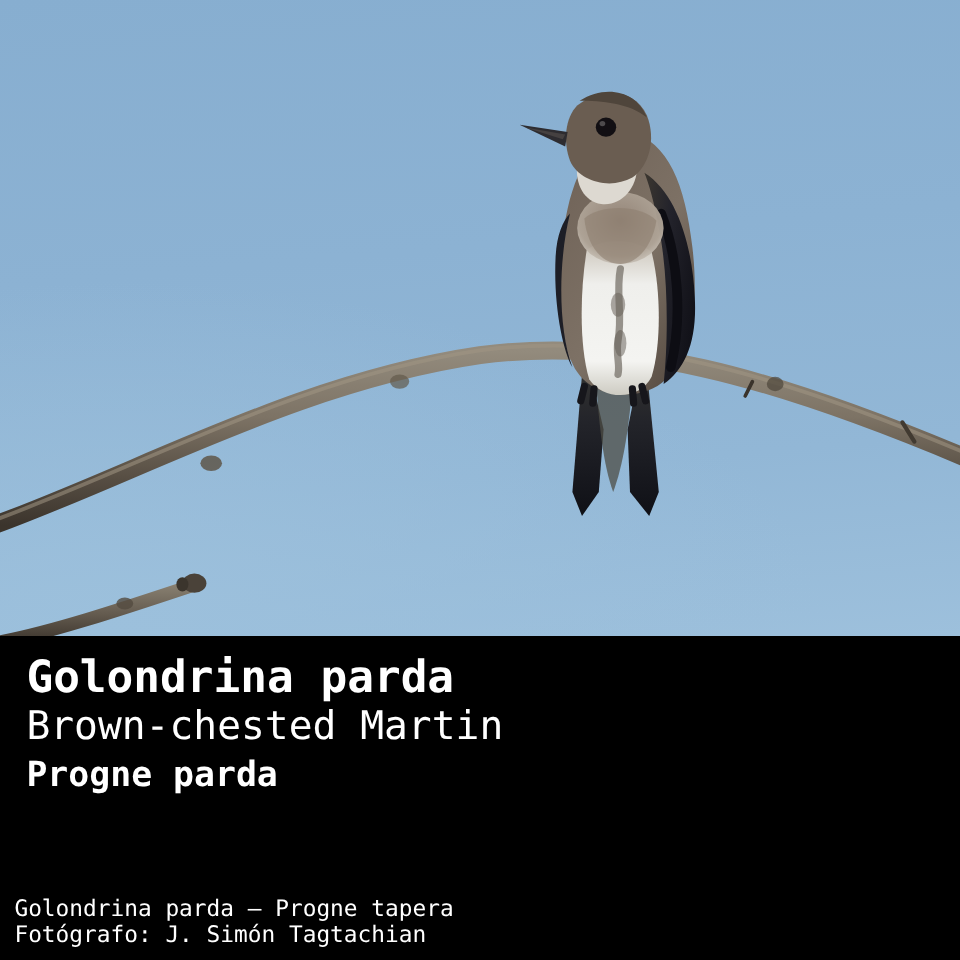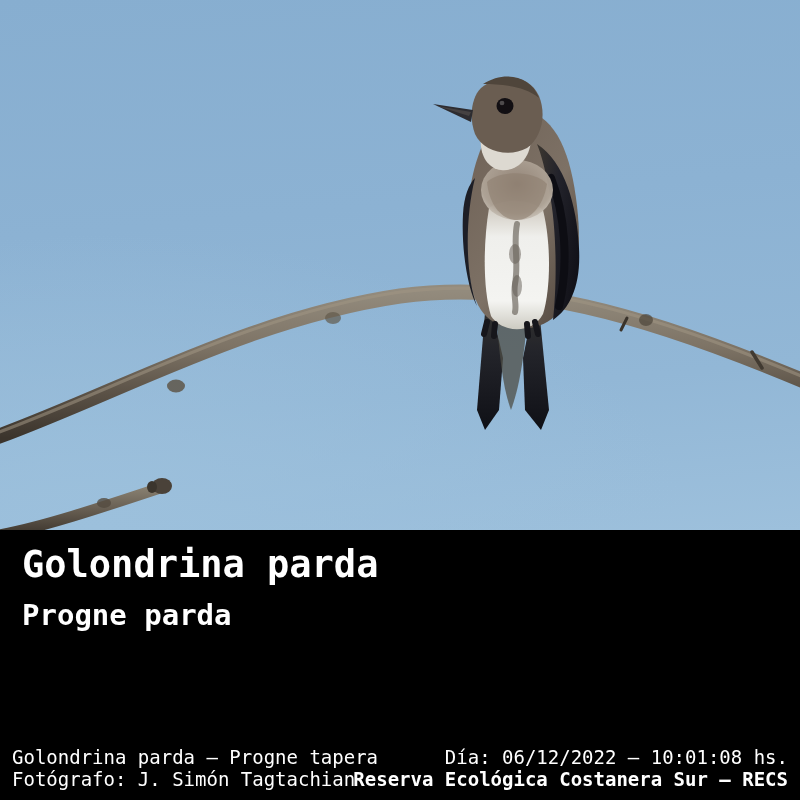--- a/index.html
+++ b/index.html
@@ -70,21 +70,21 @@
   }
   .t-common {
     color: #ffffff;
     white-space: pre;
     letter-spacing: 0px;
     line-height: 1.0;
   }
   #t-common-name {
     font-size: 37px;
     font-weight: bold;
-    margin-bottom: 18px;
+    margin-bottom: 5px;
   }
   #t-english-name {
     font-size: 33px;
     font-weight: normal;
     margin-bottom: 10px;
   }
   #t-scientific-name {
     font-size: 29px;
     font-weight: bold;
   }
@@ -218,27 +218,24 @@
         <path d="M 62 264 l -3 12 M 70 266 l -1 12" stroke="#16161b" stroke-width="6" stroke-linecap="round"></path>
         <path d="M 110 264 l 3 12 M 102 266 l 1 12" stroke="#16161b" stroke-width="6" stroke-linecap="round"></path>
       </svg>
     </div>
   </div>
 
   <div id="caption">
 
     <div id="title-block">
       <div class="t-common" id="t-common-name">Golondrina parda</div>
+      <div class="t-common" id="t-english-name">Brown-chested Martin</div>
       <div class="t-common" id="t-scientific-name">Progne parda</div>
     </div>
 
     <div id="footer-left">
       <div class="f-line">Golondrina parda — Progne tapera</div>
       <div class="f-line">Fotógrafo: J. Simón Tagtachian</div>
     </div>
 
-    <div id="footer-right">
-      <div class="f-line">Día: 06/12/2022 — 10:01:08 hs.</div>
-      <div class="f-line f-bold">Reserva Ecológica Costanera Sur — RECS</div>
-    </div>
 
   </div>
 </div>
 
 </body></html>

